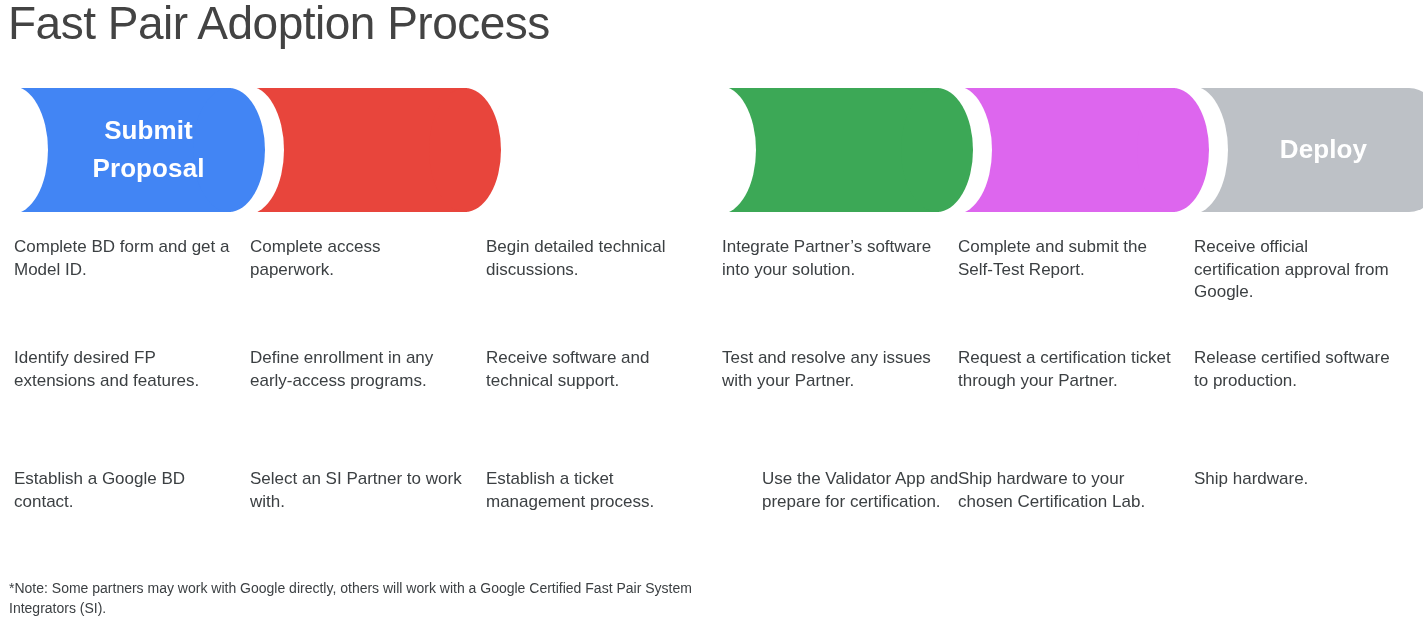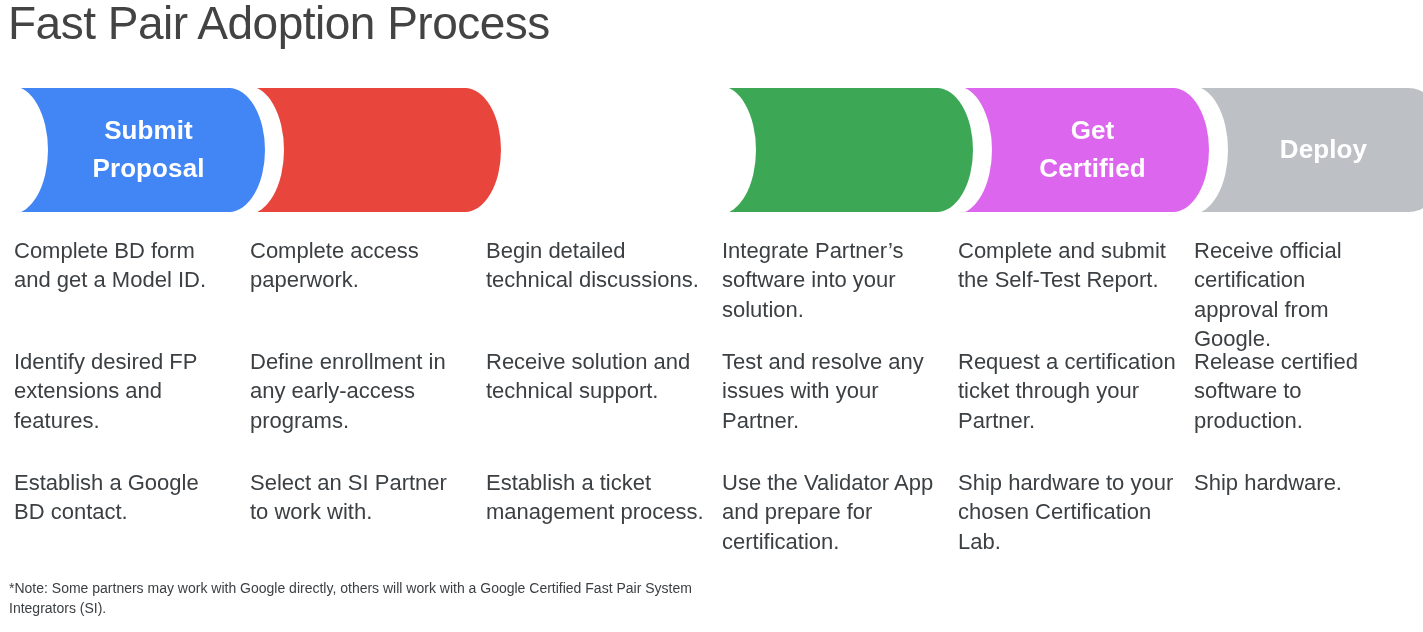--- a/index.html
+++ b/index.html
@@ -102,21 +102,21 @@
     left: 0;
     top: 236px;
     width: 1423px;
   }
   .detail-col {
     position: absolute;
     top: 0;
   }
   .detail-row {
     position: absolute;
-    font-size: 22px;
+    font-size: 17px;
     line-height: 1.33;
     color: #3c4043;
     font-weight: 400;
   }
   .detail-row.r0 { top: 0px; }
   .detail-row.r1 { top: 111px; }
   .detail-row.r2 { top: 232px; }
 
   
   .footnote {
@@ -157,22 +157,20 @@
         <div class="cap" style="background: rgb(60, 168, 86);"></div>
       </div>
       <div class="chev-notch"></div>
     </div>
     <div class="chevron" style="left: 944px; width: 253px; z-index: 6;">
       <div class="chev-body">
         <div class="rect" style="background: rgb(221, 102, 238);"></div>
         <div class="cap" style="background: rgb(221, 102, 238);"></div>
       </div>
       <div class="chev-notch"></div>
-      <div class="chevron-label" style="color: rgb(255, 255, 255);">Get
-Certified</div>
     </div>
     <div class="chevron is-last" style="left: 1180px; width: 243px; z-index: 5;">
       <div class="chev-body">
         <div class="rect" style="background: rgb(189, 193, 198);"></div>
       </div>
       <div class="chev-notch"></div>
       <div class="chevron-label" style="color: rgb(255, 255, 255);">Deploy</div>
     </div>
   </div>
 
@@ -182,27 +180,27 @@
       <div class="detail-row r1" style="width: 218px;">Identify desired FP extensions and features.</div>
       <div class="detail-row r2" style="width: 218px;">Establish a Google BD contact.</div>
     </div>
     <div class="detail-col" style="left: 250px; width: 218px;">
       <div class="detail-row r0" style="width: 218px;">Complete access paperwork.</div>
       <div class="detail-row r1" style="width: 218px;">Define enrollment in any early-access programs.</div>
       <div class="detail-row r2" style="width: 218px;">Select an SI Partner to work with.</div>
     </div>
     <div class="detail-col" style="left: 486px; width: 218px;">
       <div class="detail-row r0" style="width: 218px;">Begin detailed technical discussions.</div>
-      <div class="detail-row r1" style="width: 218px;">Receive solution and technical support.</div>
+      <div class="detail-row r1" style="width: 218px;">Receive software and technical support.</div>
       <div class="detail-row r2" style="width: 218px;">Establish a ticket management process.</div>
     </div>
     <div class="detail-col" style="left: 722px; width: 218px;">
       <div class="detail-row r0" style="width: 218px;">Integrate Partner’s software into your solution.</div>
       <div class="detail-row r1" style="width: 218px;">Test and resolve any issues with your Partner.</div>
-      <div class="detail-row r2" style="width: 218px;">Use the Validator App and prepare for certification.</div>
+      <div class="detail-row r2" style="width: 218px; margin-left: 40px;">Use the Validator App and prepare for certification.</div>
     </div>
     <div class="detail-col" style="left: 958px; width: 218px;">
       <div class="detail-row r0" style="width: 218px;">Complete and submit the Self-Test Report.</div>
       <div class="detail-row r1" style="width: 218px;">Request a certification ticket through your Partner.</div>
       <div class="detail-row r2" style="width: 218px;">Ship hardware to your chosen Certification Lab.</div>
     </div>
     <div class="detail-col" style="left: 1194px; width: 200px;">
       <div class="detail-row r0" style="width: 200px;">Receive official certification approval from Google.</div>
       <div class="detail-row r1" style="width: 200px;">Release certified software to production.</div>
       <div class="detail-row r2" style="width: 200px;">Ship hardware.</div>

